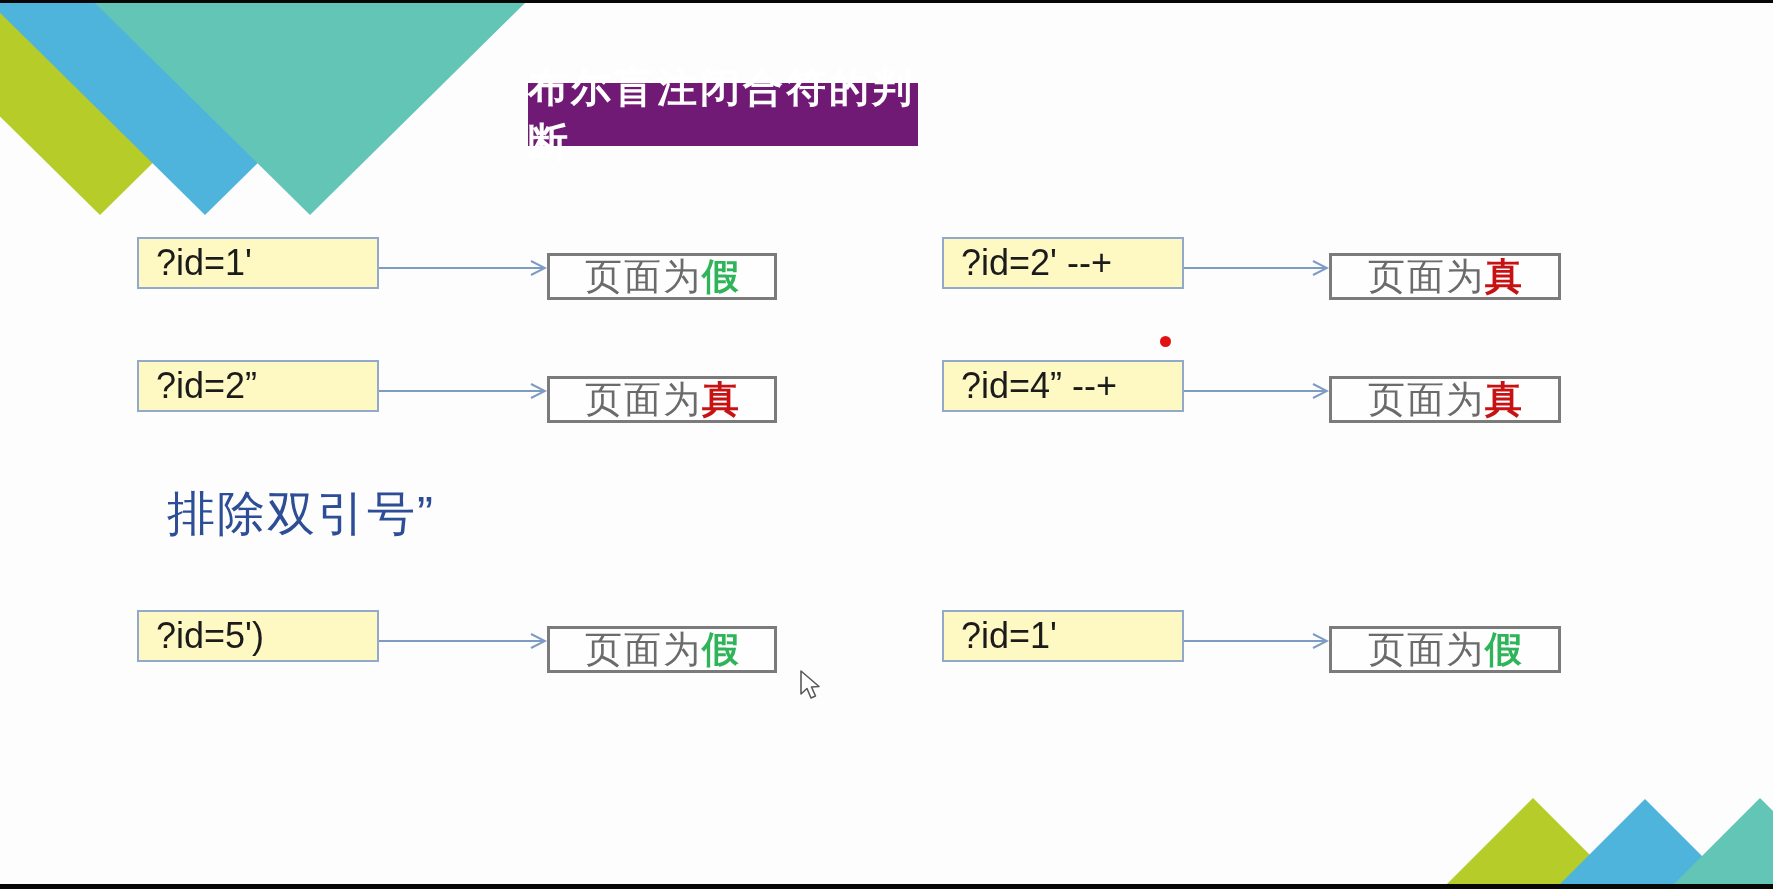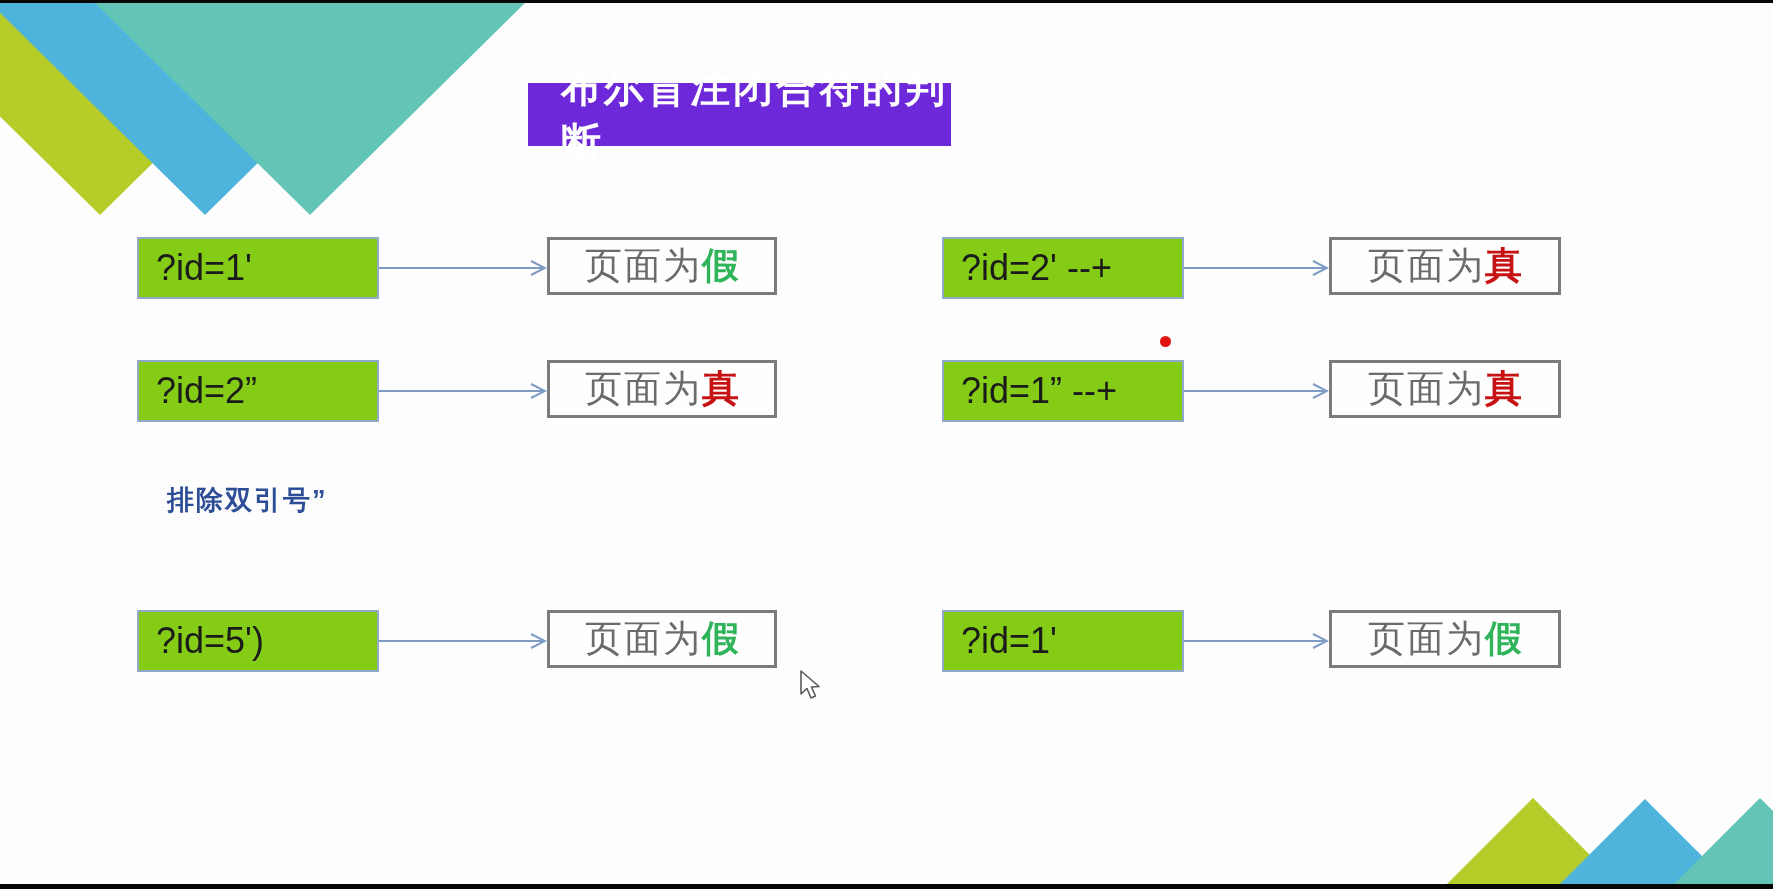--- a/index.html
+++ b/index.html
@@ -8,36 +8,36 @@
   .bar{position:absolute;left:0;width:100%;background:#070707;z-index:30;}
   .bar-top{top:0;height:3px;}
   .bar-bottom{bottom:0;height:5px;}
   .deco{position:absolute;z-index:1;}
   .deco-tl{left:0;top:3px;}
   .deco-br{left:1380px;top:790px;}
   .banner{position:absolute;left:528px;top:83px;width:390px;height:63px;z-index:2;
           display:flex;align-items:center;justify-content:center;
           color:#ffffff;font-size:40px;font-weight:bold;letter-spacing:3px;}
   .flow{position:absolute;height:62px;z-index:2;}
-  .qbox{position:absolute;left:0;top:0;width:242px;height:62px;box-sizing:border-box;
-        border:2px solid #93a9cc;background:#84cc16;display:flex;align-items:center;
+  .qbox{position:absolute;left:0;top:0;width:242px;height:52px;box-sizing:border-box;
+        border:2px solid #93a9cc;background:#fef9c3;display:flex;align-items:center;
         padding-left:17px;}
   .qtext{font-size:36px;color:#1b1b1b;white-space:pre;}
-  .rbox{position:absolute;top:0;height:58px;box-sizing:border-box;border:3px solid #7b7b7b;
+  .rbox{position:absolute;top:16px;height:47px;box-sizing:border-box;border:3px solid #7b7b7b;
         background:#fffefe;display:flex;align-items:center;justify-content:center;}
   .flow-left .rbox{left:410px;width:230px;}
   .flow-right .rbox{left:387px;width:232px;}
   .rtext{font-size:37px;color:#6b6b6b;letter-spacing:2px;white-space:pre;}
   .verdict{font-weight:bold;letter-spacing:0;}
   .arrow{position:absolute;top:0;left:242px;height:62px;}
   .arrow line,.arrow path{stroke:#7e9bc4;stroke-width:2;fill:none;}
   #flow-0{left:137px;top:237px;} #flow-1{left:942px;top:237px;}
   #flow-2{left:137px;top:360px;} #flow-3{left:942px;top:360px;}
   #flow-4{left:137px;top:610px;} #flow-5{left:942px;top:610px;}
-  .note{position:absolute;font-size:27px;font-weight:700;letter-spacing:2px;z-index:2;white-space:pre;}
+  .note{position:absolute;font-size:48px;font-weight:400;letter-spacing:2px;z-index:2;white-space:pre;}
   #note-0{left:167px;top:482px;}
   #note-1{left:168px;top:756px;}
   .red-dot{position:absolute;left:1160px;top:336px;width:11px;height:11px;border-radius:50%;z-index:3;}
   .cursor{position:absolute;left:798px;top:670px;z-index:40;}
 </style>
 </head>
 <body>
 
 <div class="stage">
 
@@ -48,21 +48,21 @@
     <polygon points="-115,0 315,0 100,212" style="fill: rgb(181, 204, 41);"></polygon>
     <polygon points="-10,0 420,0 205,212" style="fill: rgb(79, 180, 220);"></polygon>
     <polygon points="95,0 525,0 310,212" style="fill: rgb(99, 197, 181);"></polygon>
   </svg>
   <svg class="deco deco-br" width="393" height="94" viewBox="0 0 393 94">
     <polygon points="153,8 67,94 239,94" style="fill: rgb(181, 204, 41);"></polygon>
     <polygon points="265,9 180,94 350,94" style="fill: rgb(79, 180, 220);"></polygon>
     <polygon points="380,8 294,94 466,94" style="fill: rgb(99, 197, 181);"></polygon>
   </svg>
 
-  <div class="banner" style="background-color: #6d28d9; padding-left: 33px;">布尔盲注闭合符的判断</div>
+  <div class="banner" style="background-color: #701a75;">布尔盲注闭合符的判断</div>
 
   <div class="flow flow-left" id="flow-0">
     <div class="qbox">
       <span class="qtext">?id=1'</span>
     </div>
     <svg class="arrow" width="168" height="62" viewBox="0 0 168 62">
       <line x1="0" y1="31" x2="164" y2="31"></line>
         <path d="M152,24 L166,31 L152,38"></path>
     </svg>
     <div class="rbox">
@@ -91,21 +91,21 @@
       <line x1="0" y1="31" x2="164" y2="31"></line>
         <path d="M152,24 L166,31 L152,38"></path>
     </svg>
     <div class="rbox">
       <span class="rtext"><span>页面为</span><span class="verdict" style="color: rgb(198, 18, 18);">真</span></span>
     </div>
   </div>
 
   <div class="flow flow-right" id="flow-3">
     <div class="qbox">
-      <span class="qtext">?id=1” --+</span>
+      <span class="qtext">?id=4” --+</span>
     </div>
     <svg class="arrow" width="145" height="62" viewBox="0 0 145 62">
       <line x1="0" y1="31" x2="141" y2="31"></line>
         <path d="M129,24 L143,31 L129,38"></path>
     </svg>
     <div class="rbox">
       <span class="rtext"><span>页面为</span><span class="verdict" style="color: rgb(198, 18, 18);">真</span></span>
     </div>
   </div>
 

